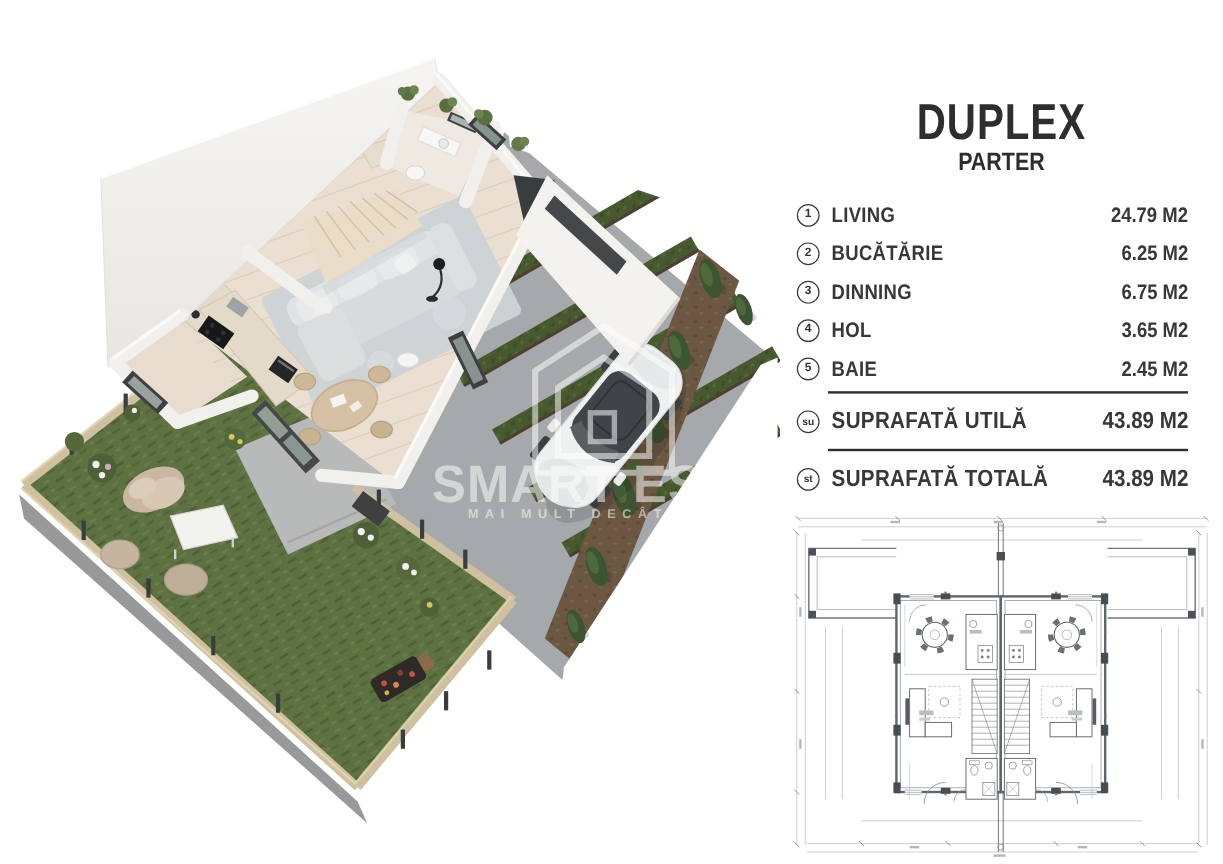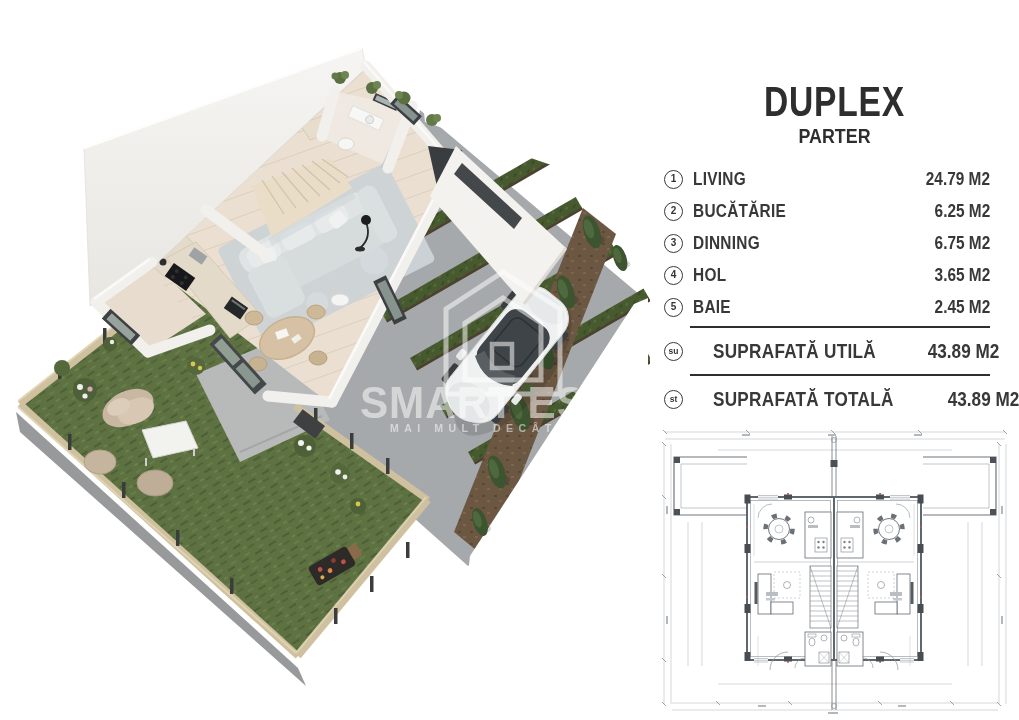--- a/index.html
+++ b/index.html
@@ -14,21 +14,21 @@
   .rooms{margin-top:16px;}
   .row{display:flex;align-items:center;height:32px;padding:0 29px 0 14px;}
   .badge{flex:none;width:17px;height:17px;border:1.6px solid #3a3a3a;border-radius:50%;
          font-weight:bold;font-size:10px;line-height:16px;text-align:center;color:#333;}
   .badge.sm{font-size:8.5px;}
   .lbl{margin-left:10px;font-weight:bold;font-size:17.5px;white-space:nowrap;
        transform:scaleX(.88);transform-origin:0 50%;letter-spacing:.3px;}
   .val{margin-left:auto;font-weight:bold;font-size:17.5px;white-space:nowrap;
        transform:scaleX(.88);transform-origin:100% 50%;}
   .divider{margin:3px 0 3px 40px;width:300px;border-top:2px solid #2e2e2e;}
-  .trow{height:40px;gap:20px;}
+  .trow{height:40px;}
   .trow .lbl,.trow .val{font-size:19.5px;}
   .bp{position:absolute;left:658px;top:426px;}
 </style>
 </head>
 <body>
 
 <svg class="scene" viewBox="0 0 650 720">
   <defs>
     <pattern id="grassP" width="16" height="16" patternUnits="userSpaceOnUse" patternTransform="rotate(-32)">
       <rect width="16" height="16" fill="#5d7141"></rect>

